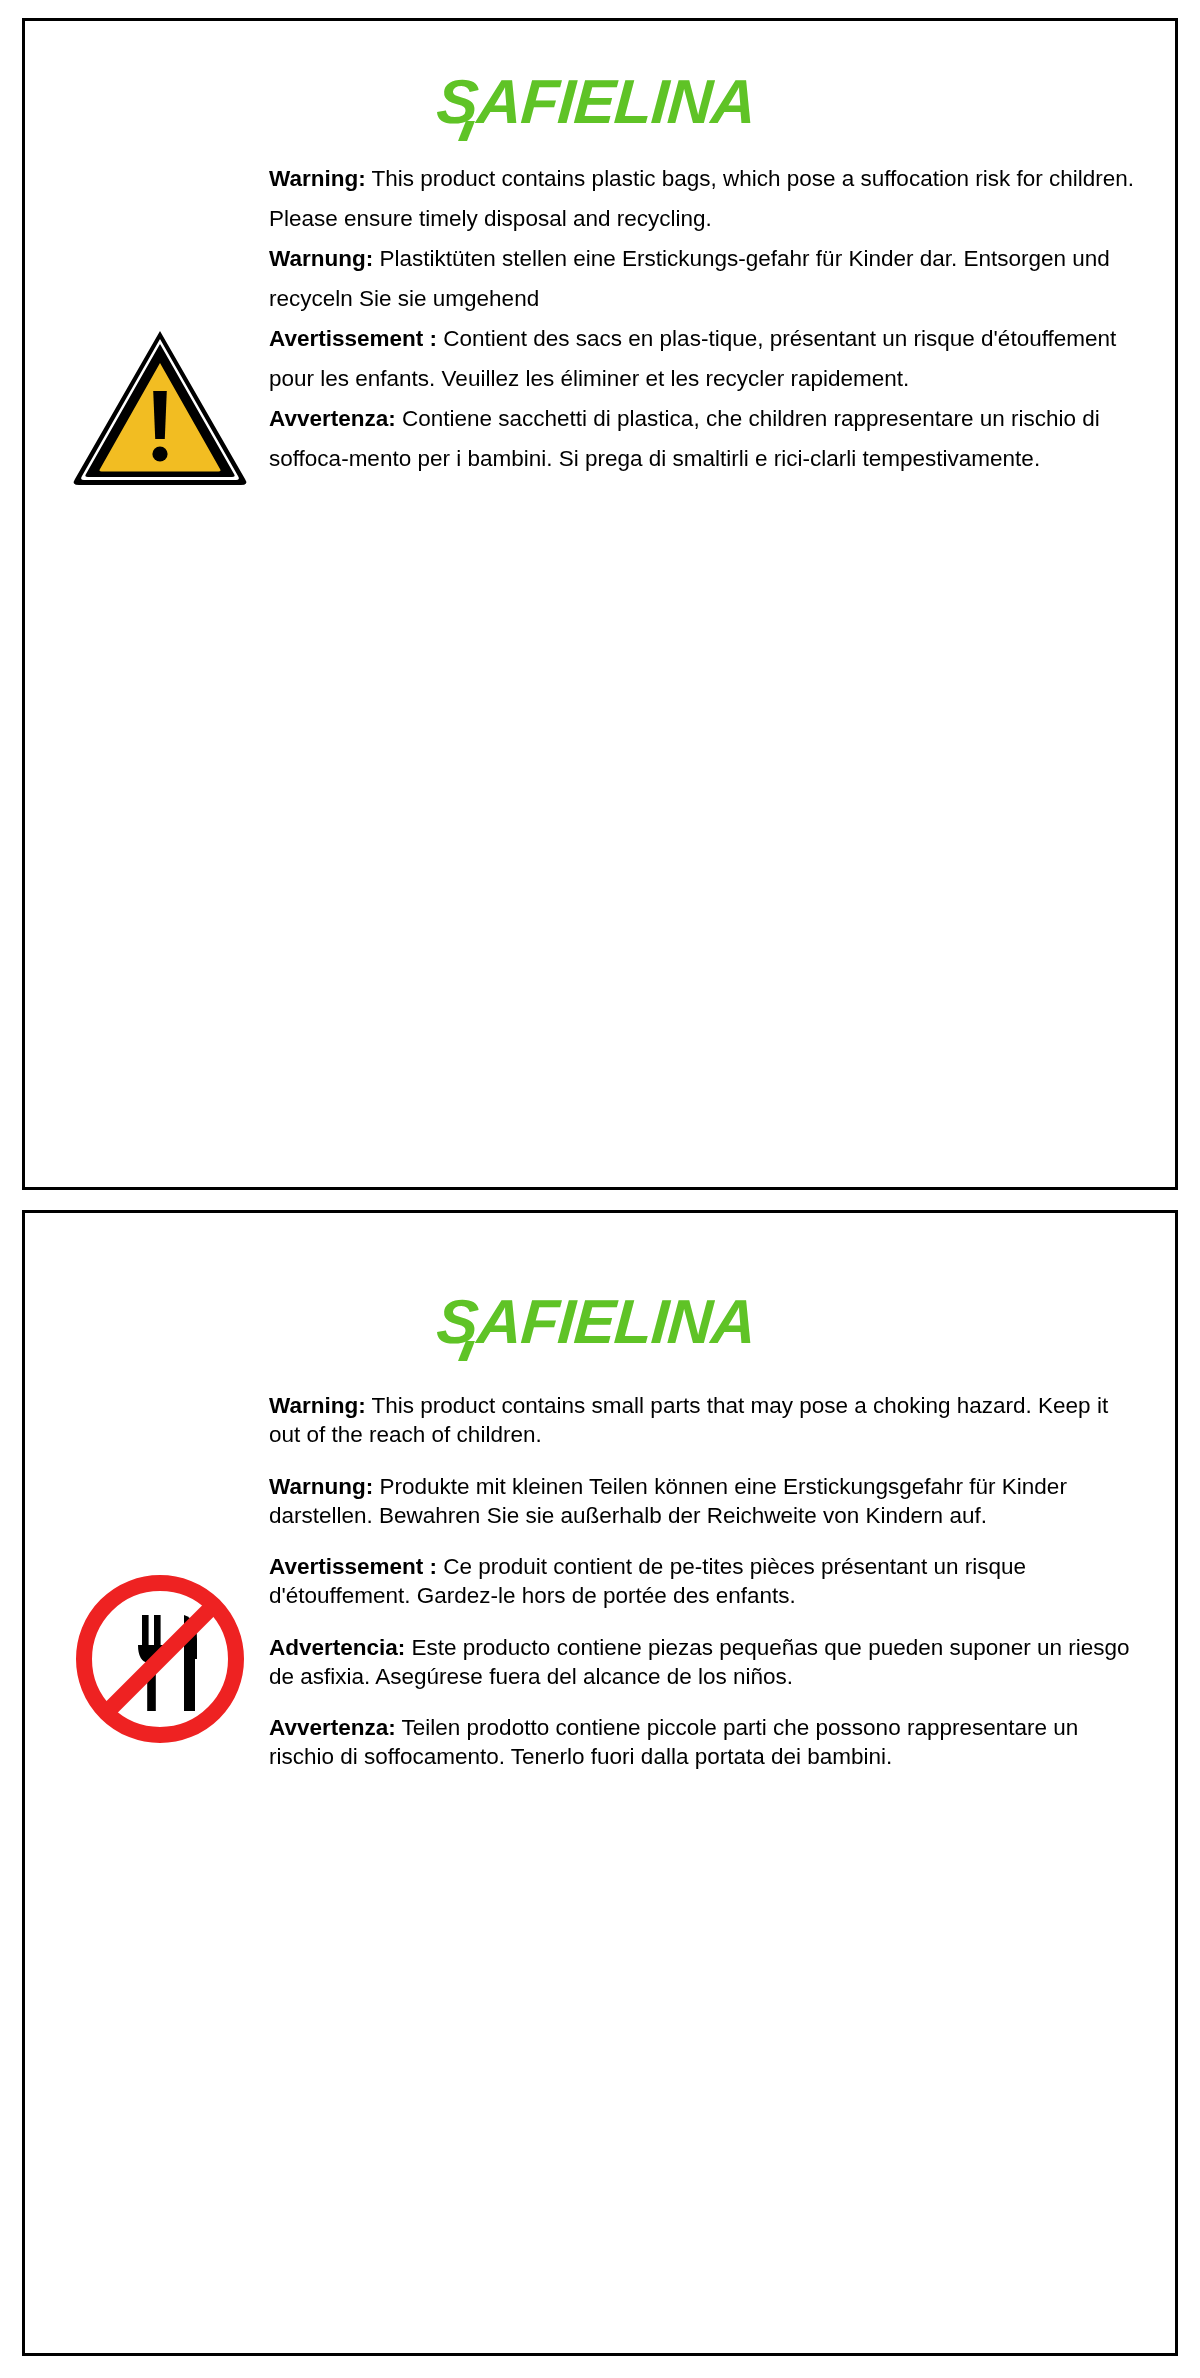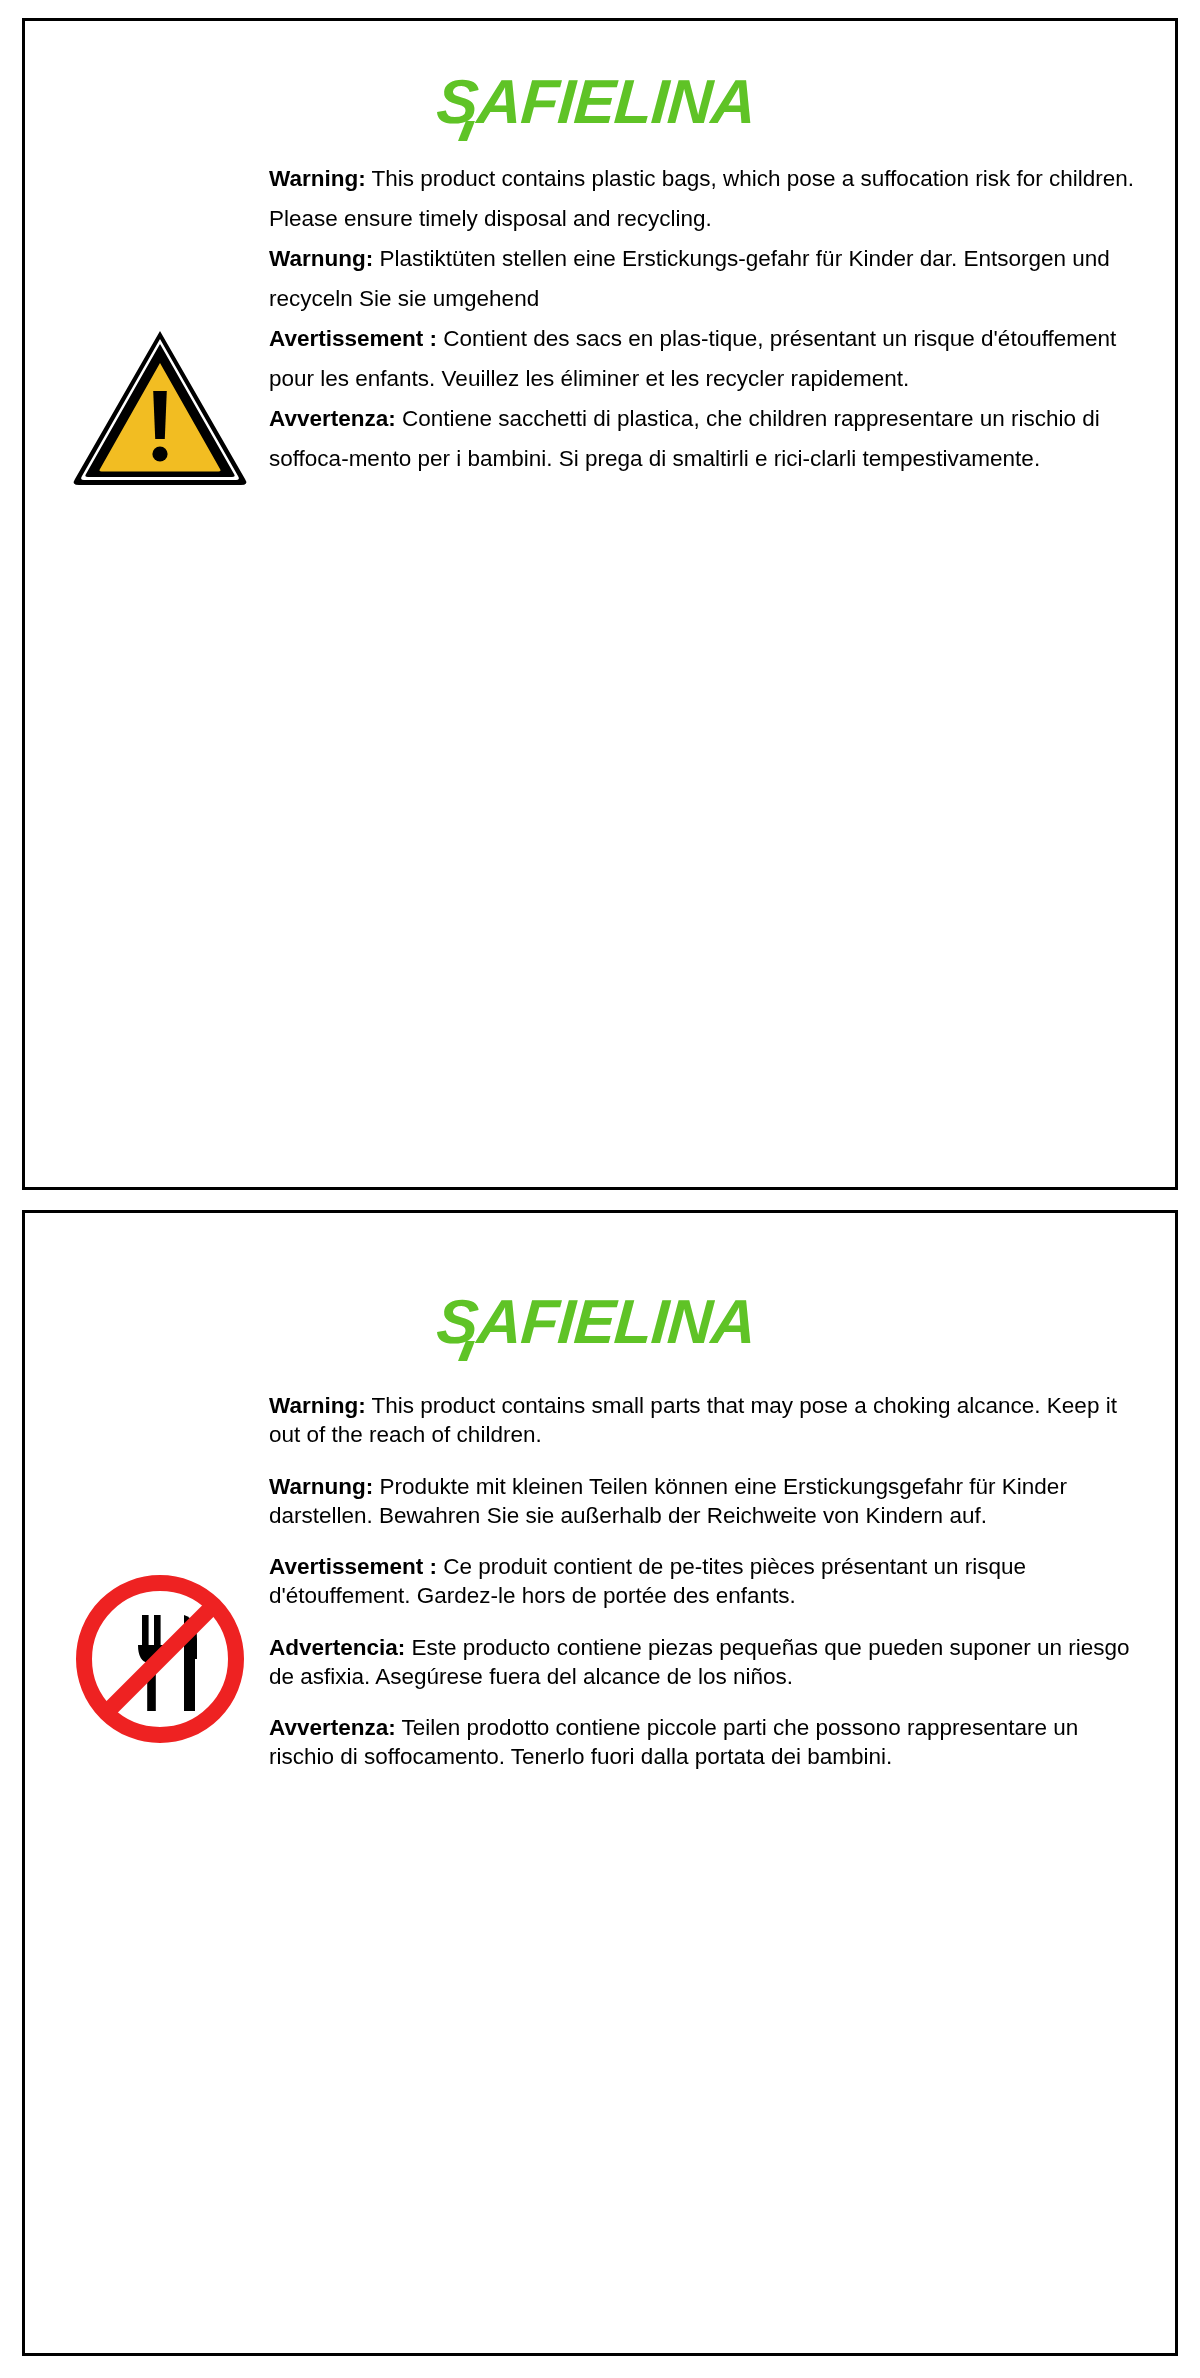--- a/index.html
+++ b/index.html
@@ -177,21 +177,21 @@
 
             <circle cx="88" cy="88" r="76" fill="none" stroke="#ee2222" stroke-width="16"></circle>
 
             <rect x="80" y="18" width="16" height="140" fill="#ee2222" transform="rotate(45 88 88)"></rect>
           </svg>
         </div>
       </div>
 
       <div class="text-col">
         <div class="blk">
-          <b>Warning:</b><span> This product contains small parts that may pose a choking alcance. Keep it out of the reach of children.</span>
+          <b>Warning:</b><span> This product contains small parts that may pose a choking hazard. Keep it out of the reach of children.</span>
         </div>
         <div class="blk">
           <b>Warnung:</b><span> Produkte mit kleinen Teilen können eine Erstickungsgefahr für Kinder darstellen. Bewahren Sie sie außerhalb der Reichweite von Kindern auf.</span>
         </div>
         <div class="blk">
           <b>Avertissement :</b><span> Ce produit contient de pe-tites pièces présentant un risque d'étouffement. Gardez-le hors de portée des enfants.</span>
         </div>
         <div class="blk">
           <b>Advertencia:</b><span> Este producto contiene piezas pequeñas que pueden suponer un riesgo de asfixia. Asegúrese fuera del alcance de los niños.</span>
         </div>

